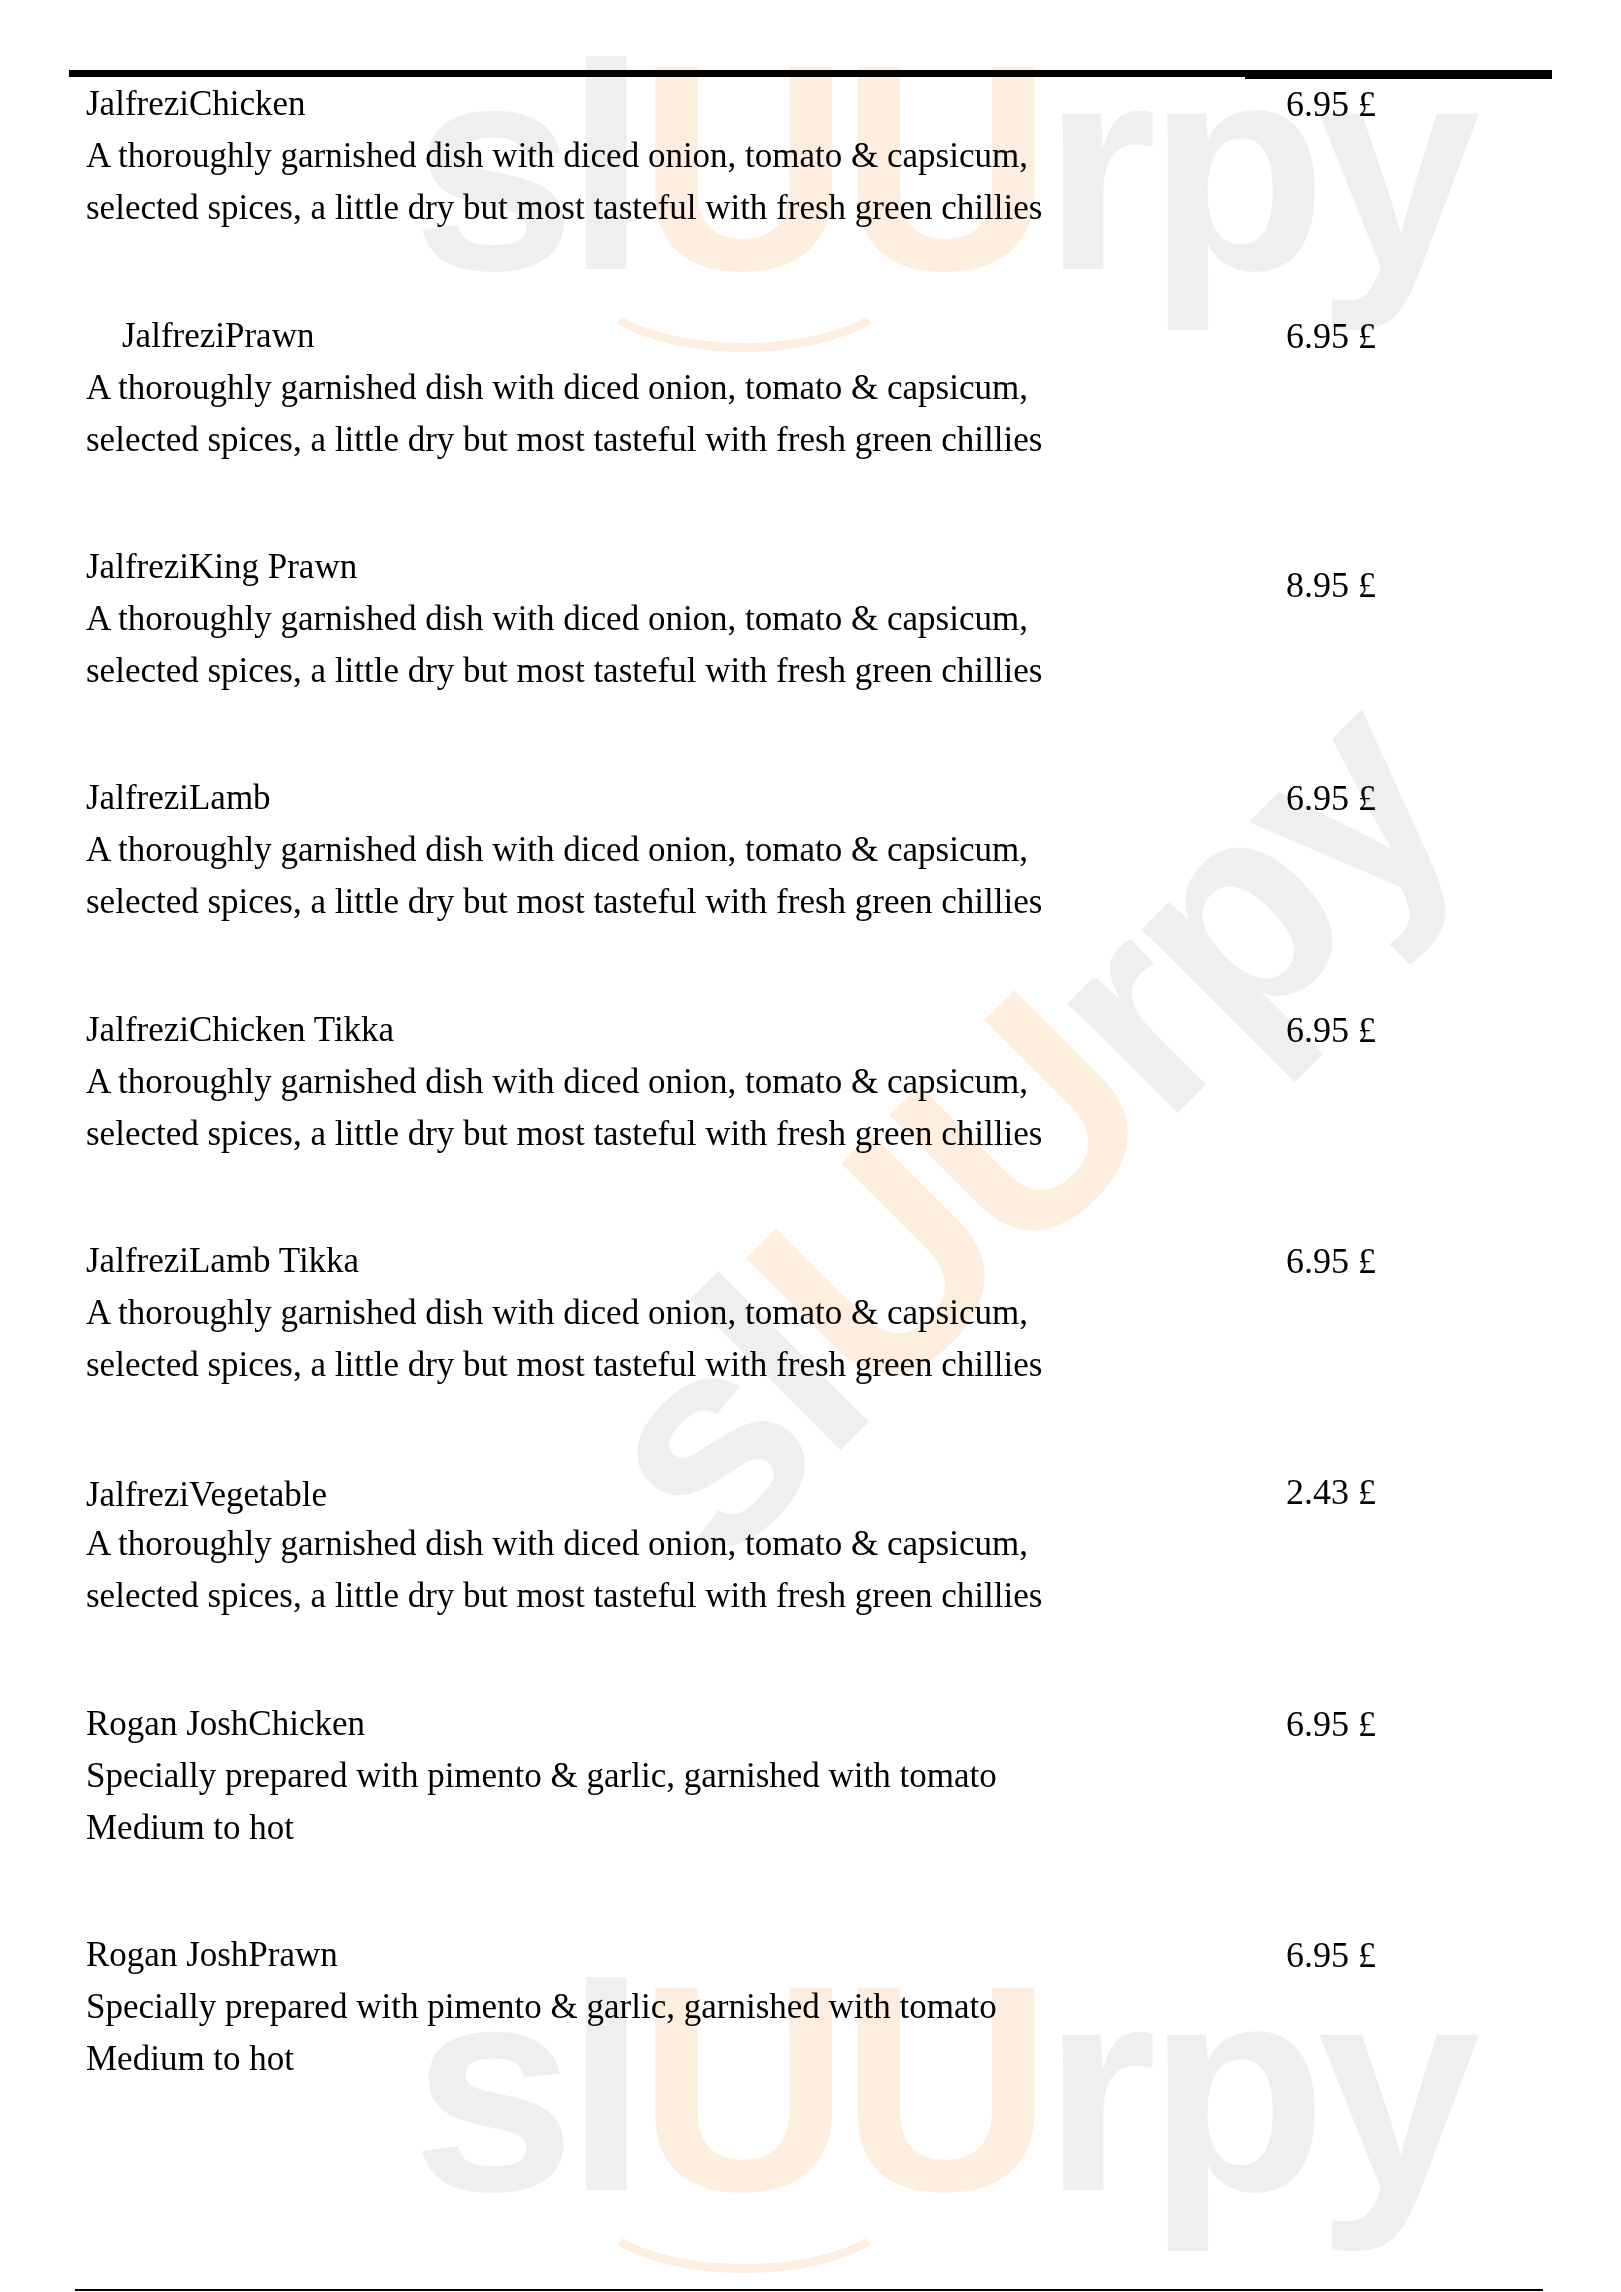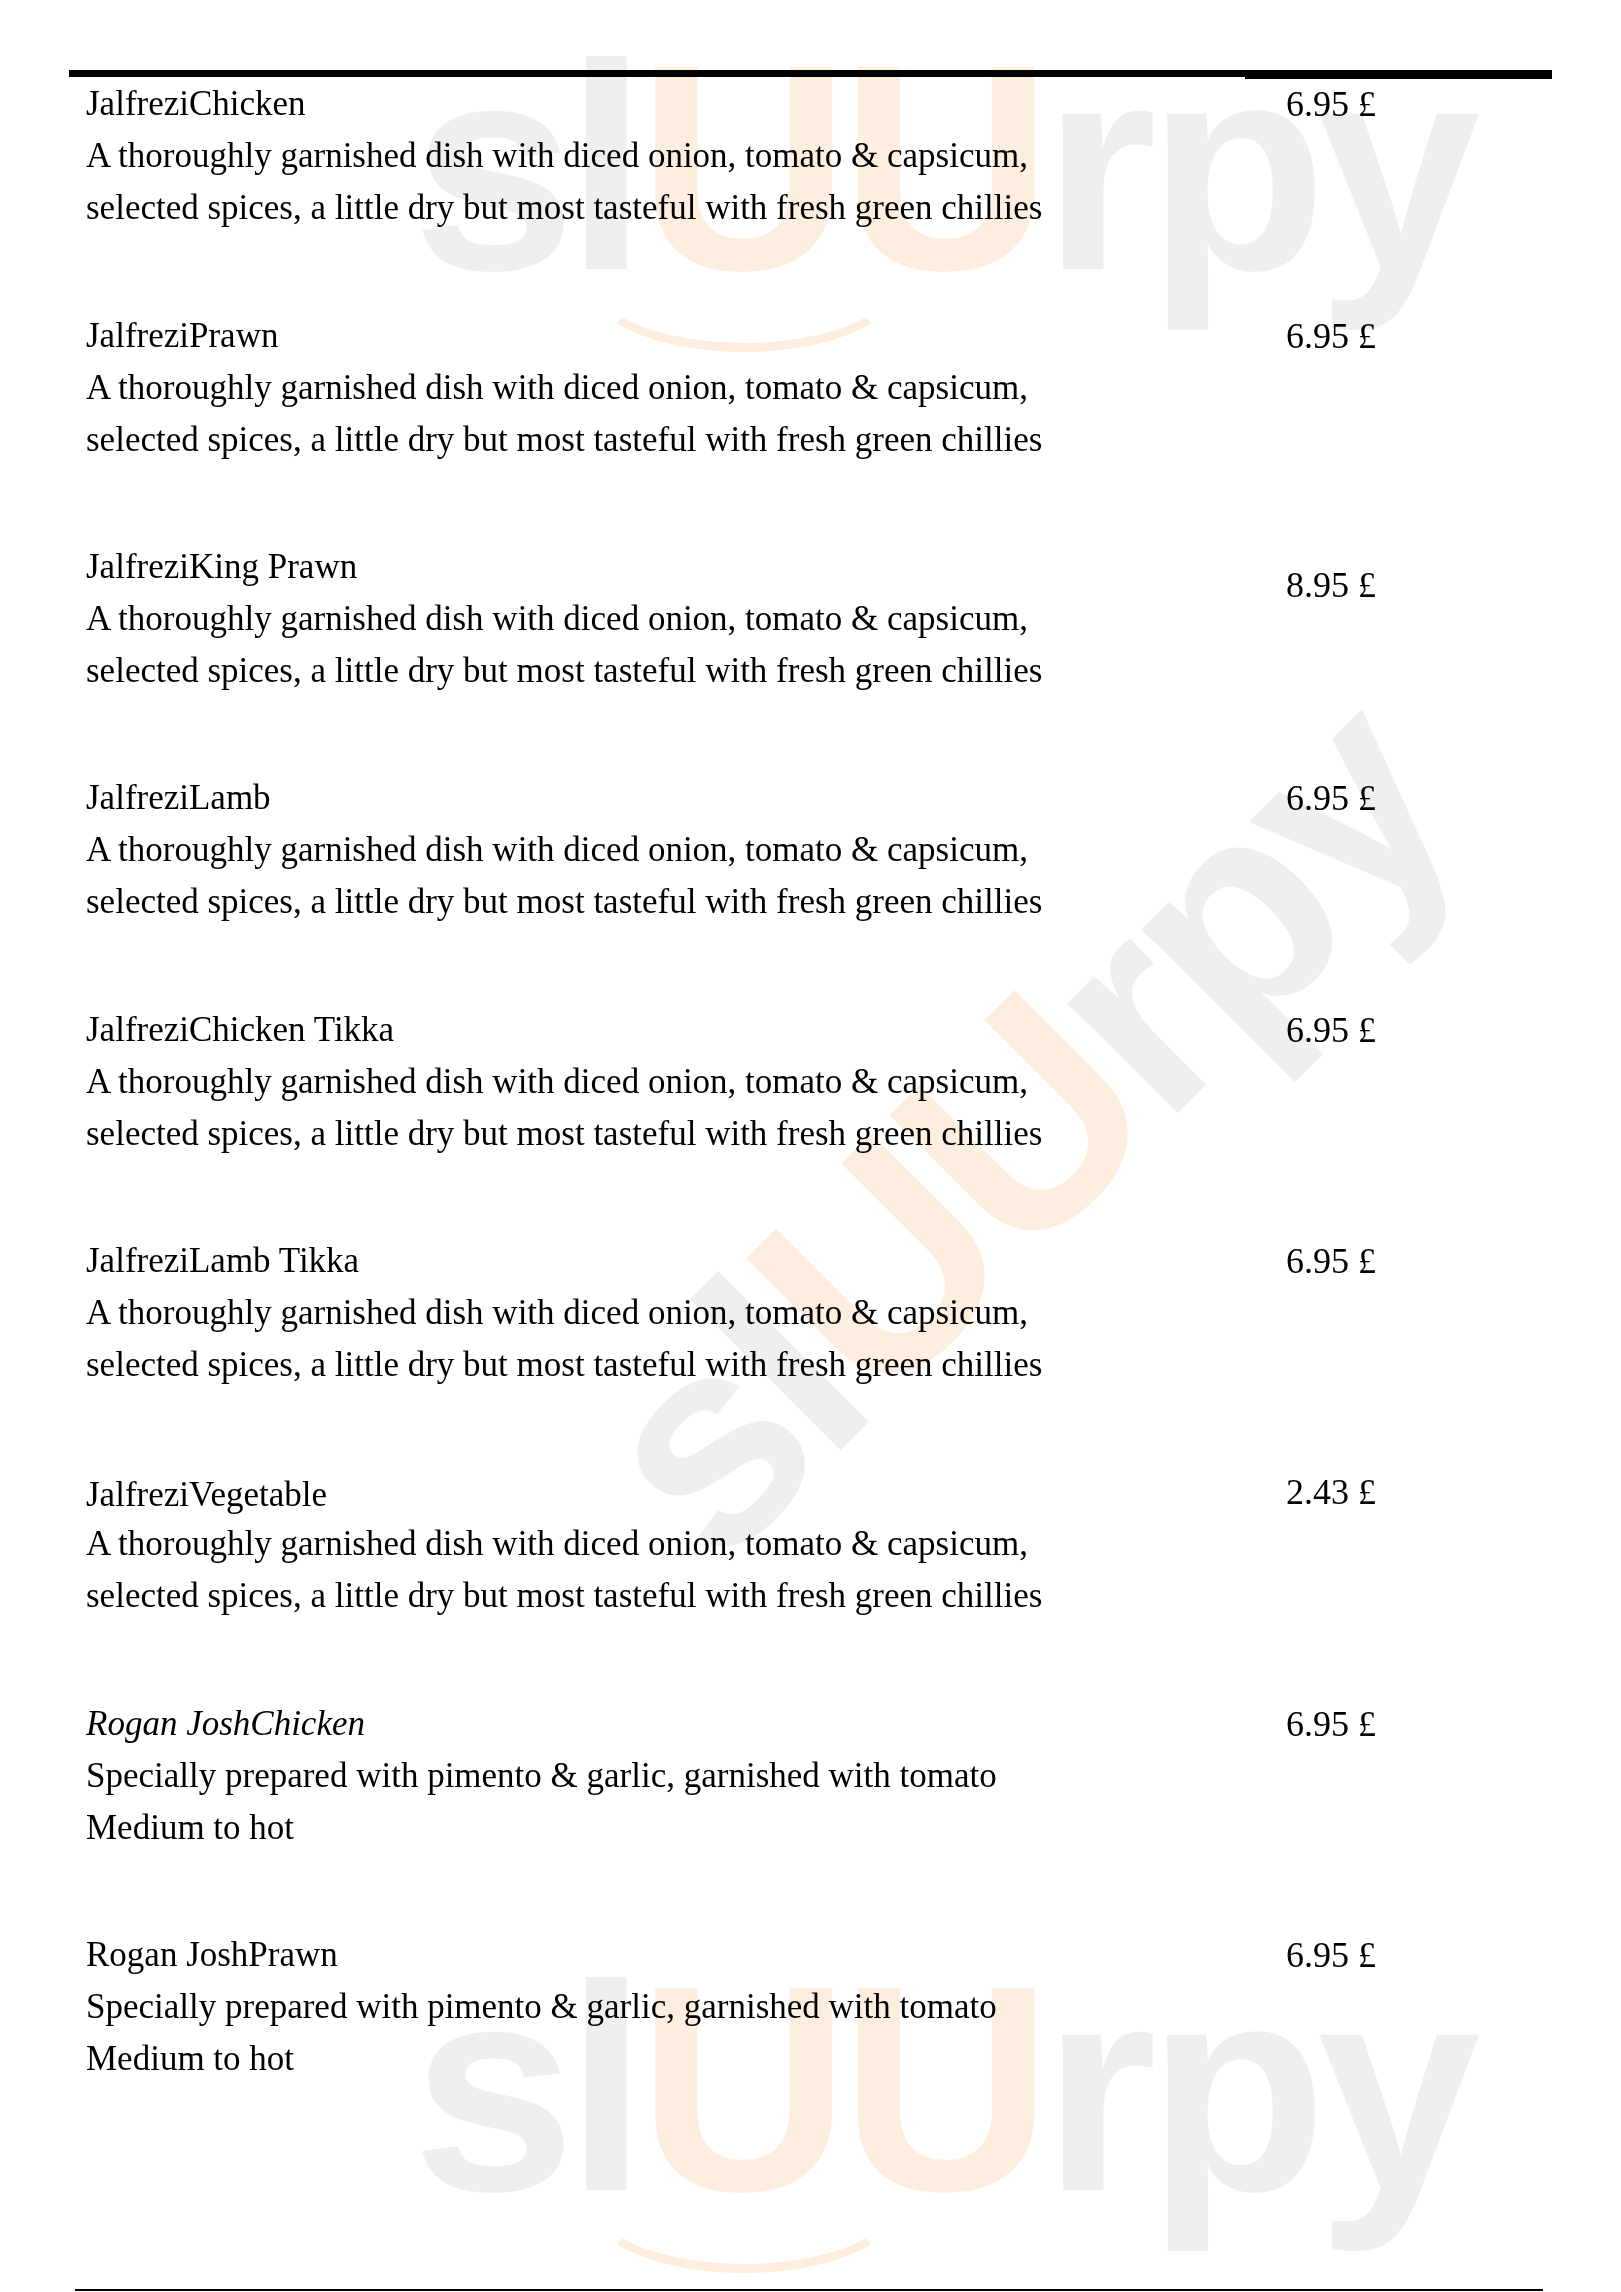--- a/index.html
+++ b/index.html
@@ -43,21 +43,21 @@
 <div class="menu">
 
   <div class="item" style="top:78px;">
     <div class="name" style="top:0;">JalfreziChicken</div>
     <div class="price" style="top:0;">6.95 £</div>
     <div class="desc" style="top:52px;">A thoroughly garnished dish with diced onion, tomato &amp; capsicum,</div>
     <div class="desc" style="top:104px;">selected spices, a little dry but most tasteful with fresh green chillies</div>
   </div>
 
   <div class="item" style="top:310px;">
-    <div class="name" style="top:0;">JalfreziPrawn</div>
+    <div class="name" style="top:0;margin-left:36px;">JalfreziPrawn</div>
     <div class="price" style="top:0;">6.95 £</div>
     <div class="desc" style="top:52px;">A thoroughly garnished dish with diced onion, tomato &amp; capsicum,</div>
     <div class="desc" style="top:104px;">selected spices, a little dry but most tasteful with fresh green chillies</div>
   </div>
 
   <div class="item" style="top:541px;">
     <div class="name" style="top:0;">JalfreziKing Prawn</div>
     <div class="price" style="top:18px;">8.95 £</div>
     <div class="desc" style="top:52px;">A thoroughly garnished dish with diced onion, tomato &amp; capsicum,</div>
     <div class="desc" style="top:104px;">selected spices, a little dry but most tasteful with fresh green chillies</div>
@@ -85,21 +85,21 @@
   </div>
 
   <div class="item" style="top:1466px;">
     <div class="name" style="top:3px;">JalfreziVegetable</div>
     <div class="price" style="top:0;">2.43 £</div>
     <div class="desc" style="top:52px;">A thoroughly garnished dish with diced onion, tomato &amp; capsicum,</div>
     <div class="desc" style="top:104px;">selected spices, a little dry but most tasteful with fresh green chillies</div>
   </div>
 
   <div class="item" style="top:1698px;">
-    <div class="name" style="top:0;font-style:italic;">Rogan JoshChicken</div>
+    <div class="name" style="top:0;">Rogan JoshChicken</div>
     <div class="price" style="top:0;">6.95 £</div>
     <div class="desc" style="top:52px;">Specially prepared with pimento &amp; garlic, garnished with tomato</div>
     <div class="desc" style="top:104px;">Medium to hot</div>
   </div>
 
   <div class="item" style="top:1929px;">
     <div class="name" style="top:0;">Rogan JoshPrawn</div>
     <div class="price" style="top:0;">6.95 £</div>
     <div class="desc" style="top:52px;">Specially prepared with pimento &amp; garlic, garnished with tomato</div>
     <div class="desc" style="top:104px;">Medium to hot</div>

